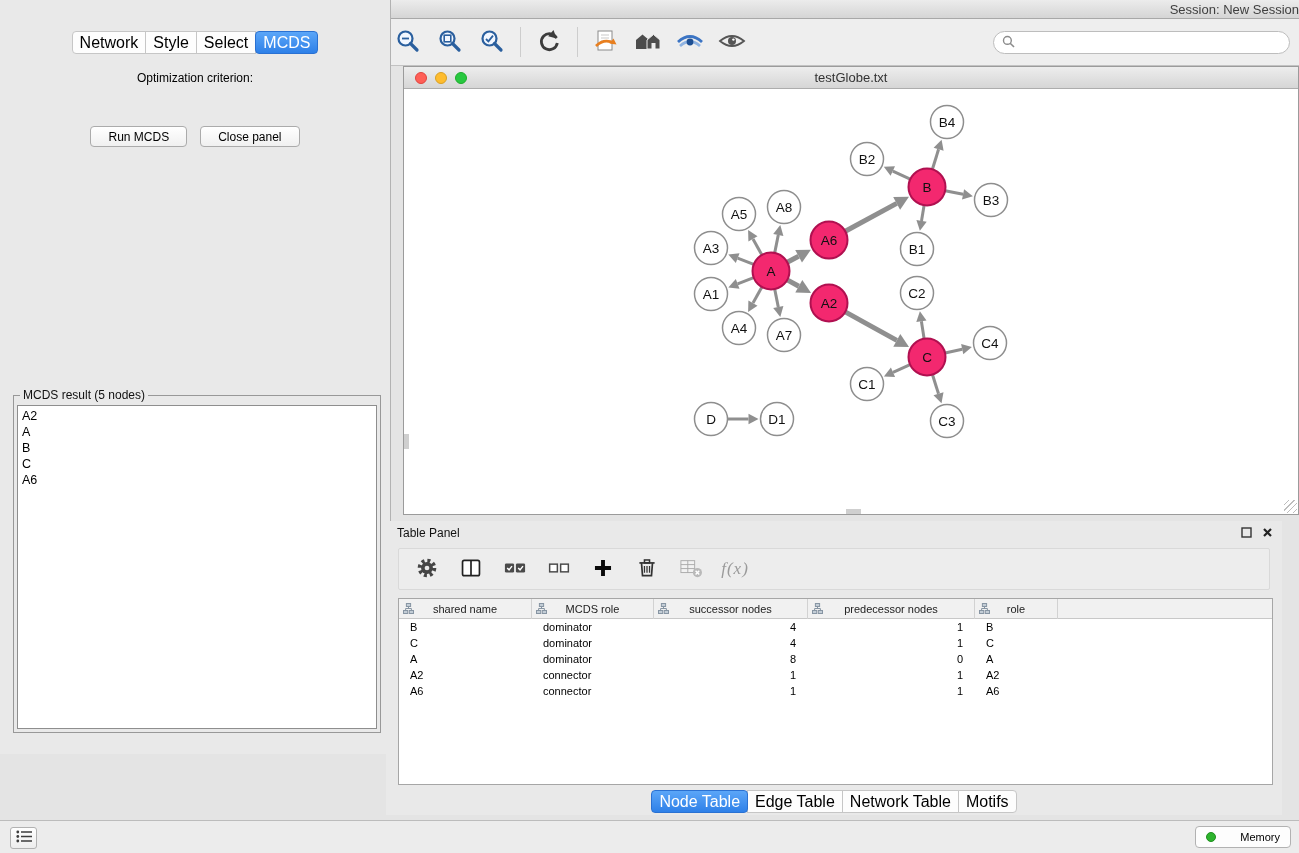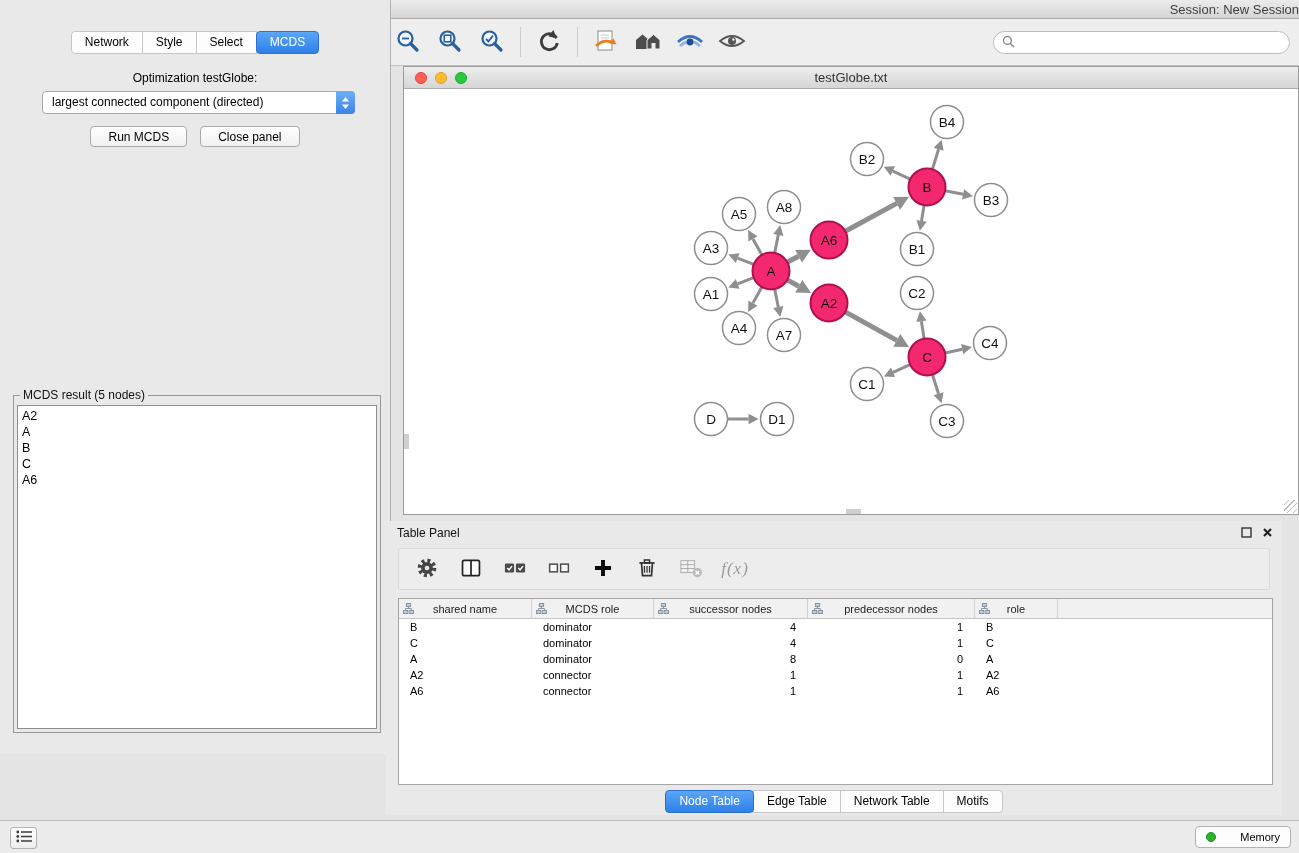--- a/index.html
+++ b/index.html
@@ -20,21 +20,21 @@
 .tb-sep{width:1px;height:30px;background:#cdcdcd;margin:0 7px}
 .searchbox{position:absolute;right:9px;top:12px;width:297px;height:23px;border:1px solid #bdbdbd;border-radius:12px;background:#fff;display:flex;align-items:center;padding:0 8px;gap:5px}
 .searchbox input{border:none;outline:none;flex:1;font-size:12px;background:transparent}
 
 .panel-header{position:absolute;top:0;left:0;right:0;height:24px}
 .panel-title{position:absolute;left:11px;top:5px;font-size:12px;color:#111}
 .ph-icons{position:absolute;right:8px;top:5px;display:flex;gap:7px}
 .ph-btn{background:none;border:none;width:14px;height:14px;display:flex;align-items:center;justify-content:center}
 
 .seg{display:flex}
-.seg .tab{font-size:12px;padding:3px 13px;background:#fdfdfd;border:1px solid #c6c6c6;margin-left:-1px;color:#000;line-height:15px}
+.seg .tab{font-size:16px;padding:3px 7px;background:#fdfdfd;border:1px solid #c6c6c6;margin-left:-1px;color:#000;line-height:15px}
 .seg .tab:first-child{margin-left:0;border-radius:4px 0 0 4px}
 .seg .tab:last-child{border-radius:0 4px 4px 0}
 .seg .tab.active{background:linear-gradient(#5ba6f8,#2e80e8);border:1px solid #2a71d2;color:#fff;border-radius:4px;position:relative;z-index:2}
 
 .control-panel{position:absolute;left:0;top:66;width:391px;height:754px;background:#e9e9e9;border-right:1px solid #b2b2b2}
 .cp-tabs{position:absolute;top:31px;left:0;right:0;justify-content:center}
 .opt-label{position:absolute;top:71px;width:100%;text-align:center;font-size:12px}
 .dropdown{position:absolute;top:91px;left:42px;width:313px;height:23px;background:#fff;border:1px solid #a9a9a9;border-radius:4px;font-size:12px;line-height:21px;padding-left:9px}
 .dd-stepper{position:absolute;right:-1px;top:-1px;width:19px;height:23px;background:linear-gradient(#6fb0f9,#3a82e9);border-radius:0 4px 4px 0;display:flex;align-items:center;justify-content:center}
 .cp-buttons{position:absolute;top:126px;width:100%;display:flex;justify-content:center;gap:13px}
@@ -226,30 +226,21 @@
   </div>
 </div>
 
 <div class="control-panel">
   <div class="seg cp-tabs">
       <div class="tab">Network</div>
       <div class="tab">Style</div>
       <div class="tab">Select</div>
       <div class="tab active">MCDS</div>
     </div>
-  <div class="opt-label">Optimization testGlobe:</div>
-  <div class="dropdown">
-    <span>largest connected component (directed)</span>
-    <span class="dd-stepper">
-        <svg width="9" height="14" viewBox="0 0 9 14">
-          <polygon points="4.5,1 8,5.5 1,5.5" fill="#fff"></polygon>
-          <polygon points="4.5,13 8,8.5 1,8.5" fill="#fff"></polygon>
-        </svg>
-      </span>
-  </div>
+  <div class="opt-label">Optimization criterion:</div>
   <div class="cp-buttons">
     <button>Run MCDS</button>
     <button>Close panel</button>
   </div>
   <fieldset class="result">
     <legend>MCDS result (5 nodes)</legend>
     <div class="result-list">
         <div class="ritem">A2</div>
         <div class="ritem">A</div>
         <div class="ritem">B</div>

